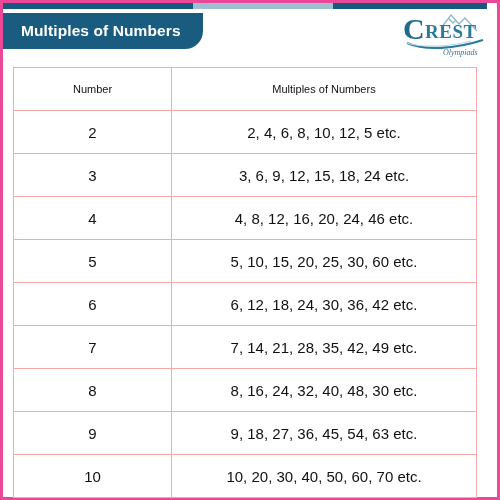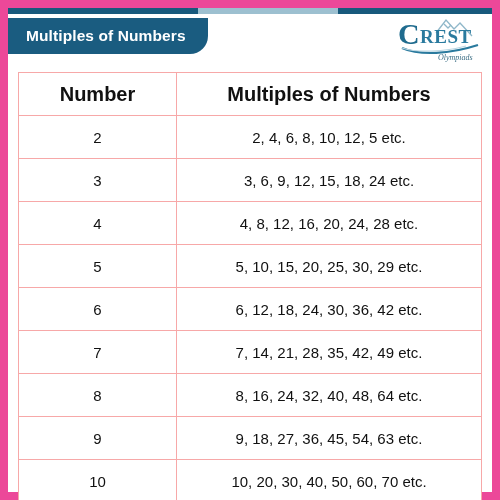--- a/index.html
+++ b/index.html
@@ -12,21 +12,21 @@
     background: #ffffff;
     font-family: "Liberation Sans", sans-serif;
     overflow: hidden;
   }
 
   .page {
     position: relative;
     width: 500px;
     height: 500px;
     box-sizing: border-box;
-    border: 8px solid #ec4899;
+    border: 3px solid #ec4899;
     background: #ffffff;
   }
 
   
   .top-bar {
     position: absolute;
     top: 0;
     left: 0;
     width: 484px;
     height: 6px;
@@ -90,22 +90,22 @@
   table.data th,
   table.data td {
     border: 1.5px solid #f7a8a8;
     height: 40px;
     text-align: center;
     vertical-align: middle;
     color: #111111;
     background: #ffffff;
   }
   table.data th {
-    font-size: 20px;
-    font-weight: bold;
+    font-size: 11px;
+    font-weight: normal;
   }
   table.data td {
     font-size: 15px;
     font-weight: normal;
   }
   col.c-num { width: 158px; }
   col.c-mul { width: auto; }
 </style>
 </head>
 <body>
@@ -154,37 +154,37 @@
         <tr>
           <td>2</td>
           <td>2, 4, 6, 8, 10, 12, 5 etc.</td>
         </tr>
         <tr>
           <td>3</td>
           <td>3, 6, 9, 12, 15, 18, 24 etc.</td>
         </tr>
         <tr>
           <td>4</td>
-          <td>4, 8, 12, 16, 20, 24, 28 etc.</td>
+          <td>4, 8, 12, 16, 20, 24, 46 etc.</td>
         </tr>
         <tr>
           <td>5</td>
-          <td>5, 10, 15, 20, 25, 30, 29 etc.</td>
+          <td>5, 10, 15, 20, 25, 30, 60 etc.</td>
         </tr>
         <tr>
           <td>6</td>
           <td>6, 12, 18, 24, 30, 36, 42 etc.</td>
         </tr>
         <tr>
           <td>7</td>
           <td>7, 14, 21, 28, 35, 42, 49 etc.</td>
         </tr>
         <tr>
           <td>8</td>
-          <td>8, 16, 24, 32, 40, 48, 64 etc.</td>
+          <td>8, 16, 24, 32, 40, 48, 30 etc.</td>
         </tr>
         <tr>
           <td>9</td>
           <td>9, 18, 27, 36, 45, 54, 63 etc.</td>
         </tr>
         <tr>
           <td>10</td>
           <td>10, 20, 30, 40, 50, 60, 70 etc.</td>
         </tr>
       </tbody>

